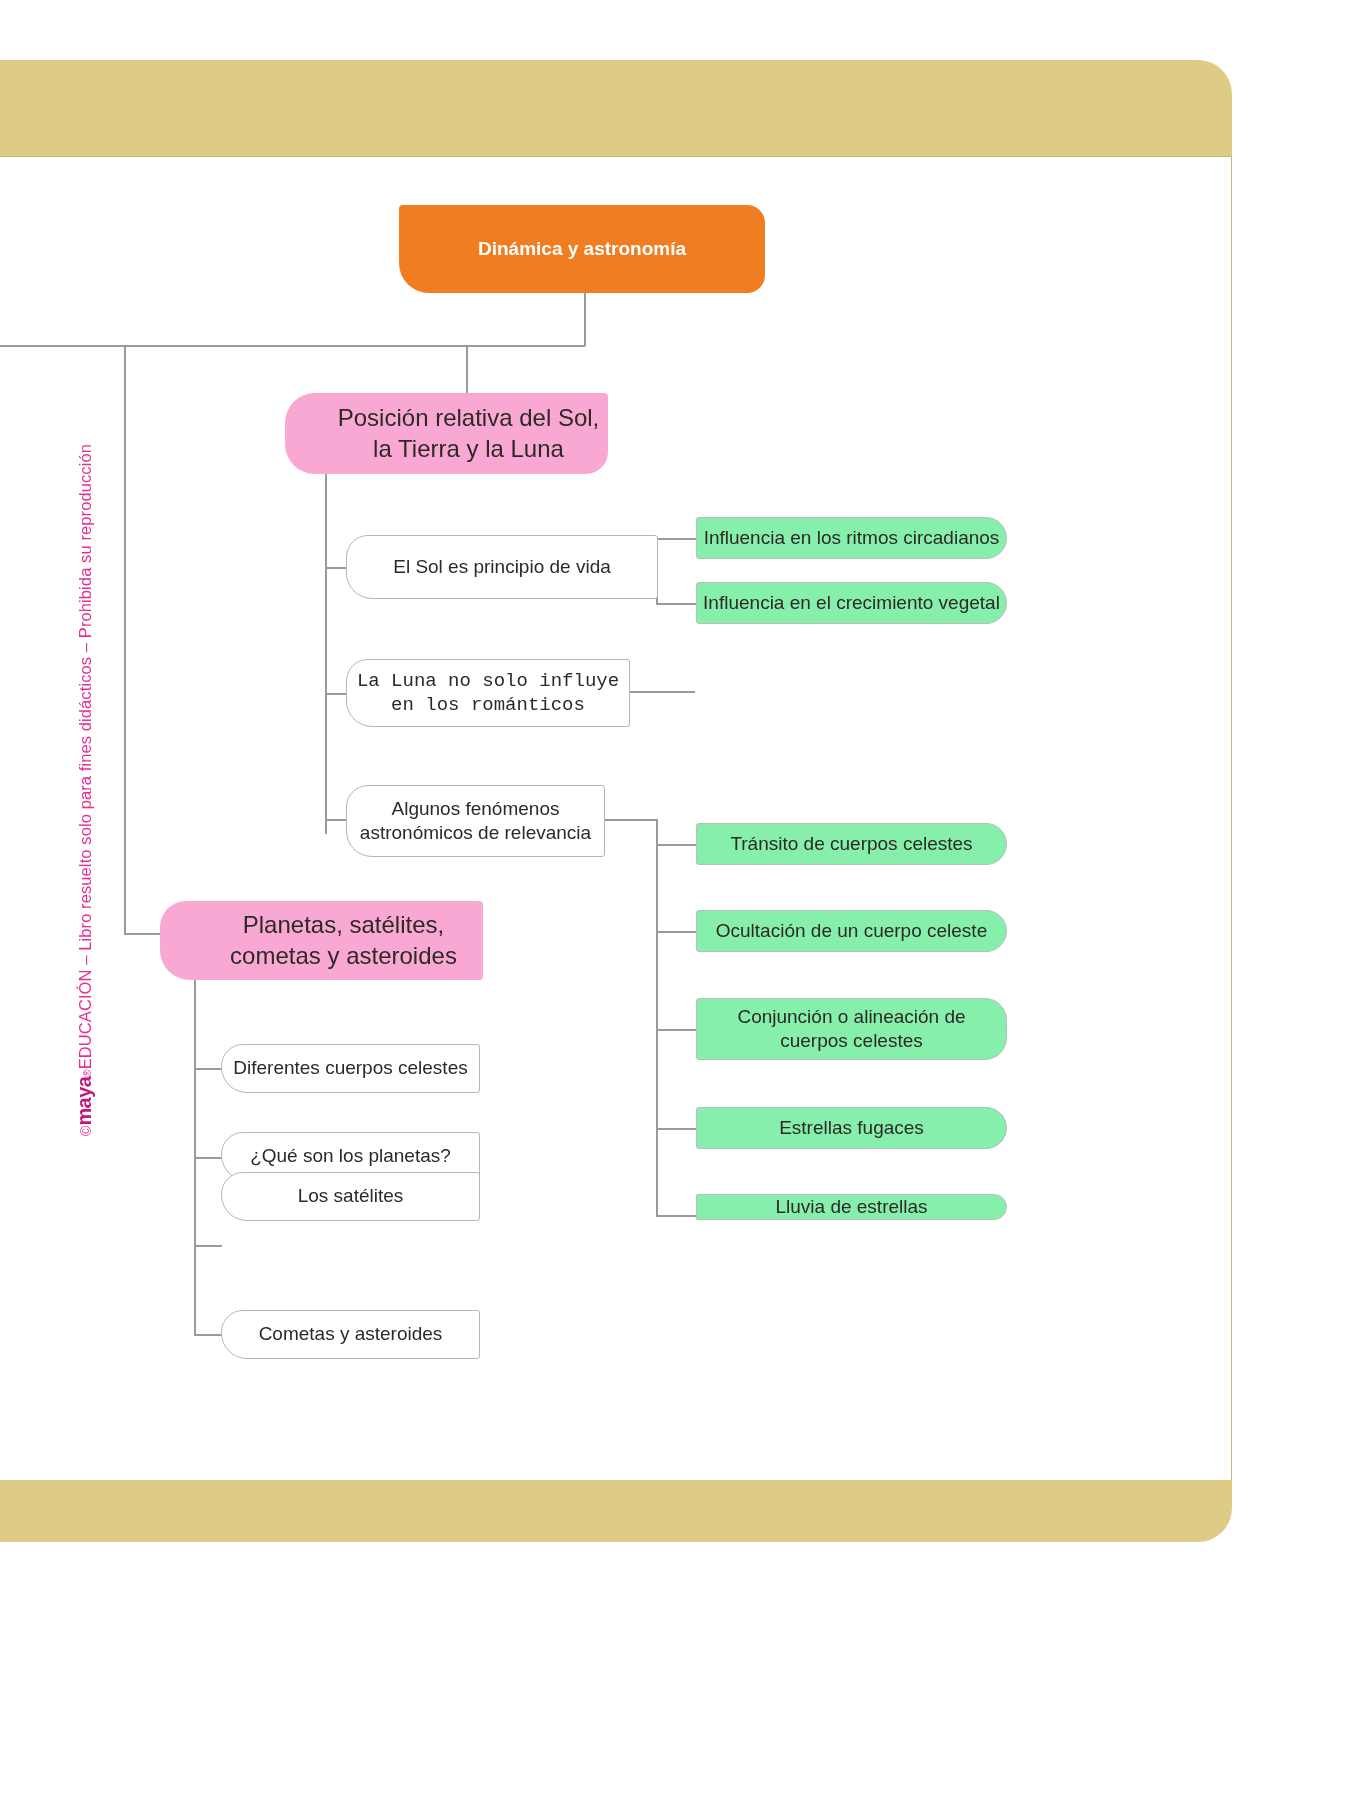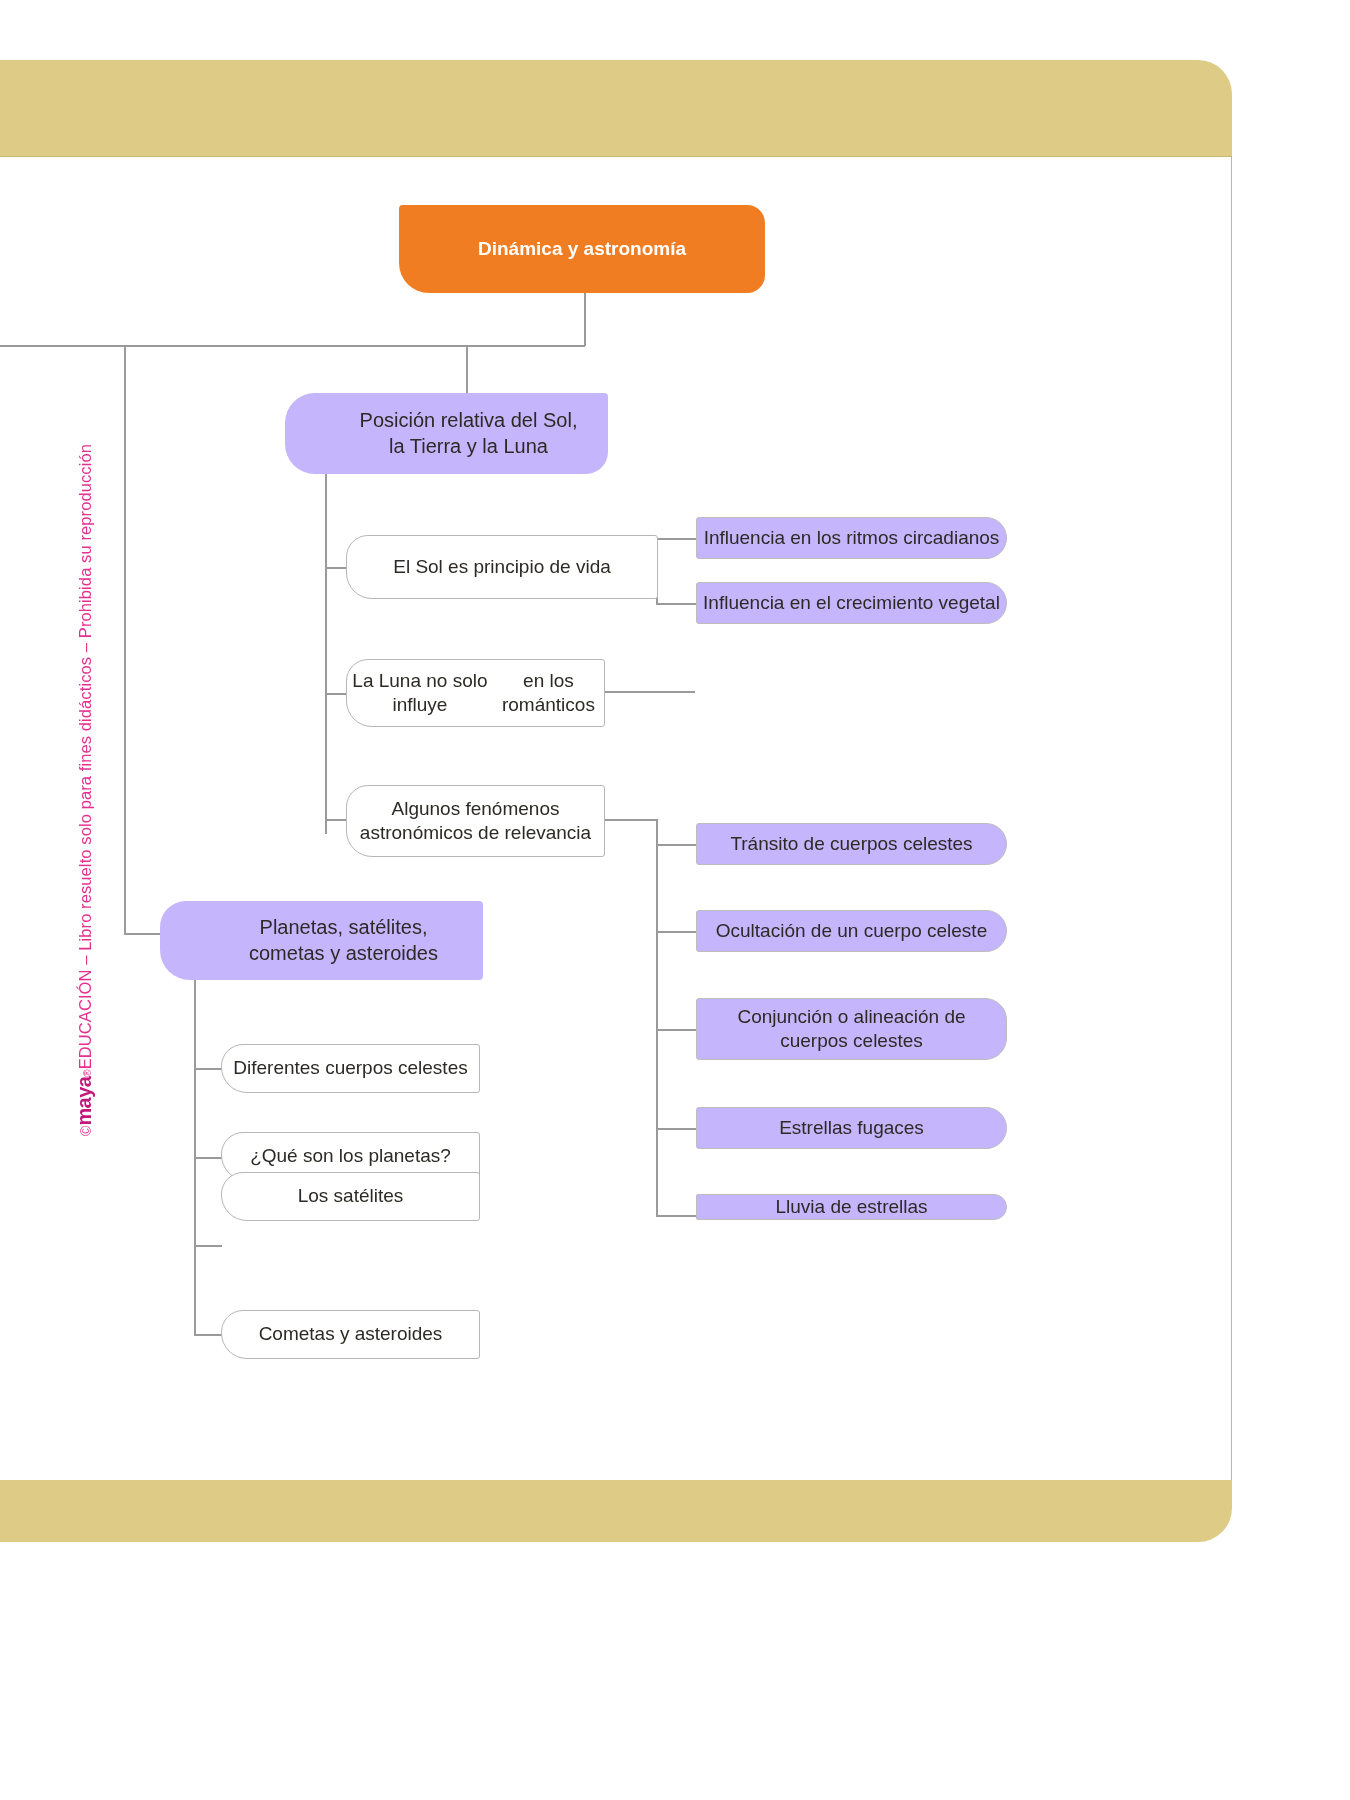--- a/index.html
+++ b/index.html
@@ -120,23 +120,23 @@
     font-weight: 700;
     font-size: 19px;
     border-top-left-radius: 4px;
     border-top-right-radius: 18px;
     border-bottom-right-radius: 18px;
     border-bottom-left-radius: 30px;
     font-family: "Liberation Sans", sans-serif;
   }
   
   .node-peach {
-    background: #c4b5fd;
+    background: #f9a8d4;
     color: #2d2a26;
-    font-size: 20px;
+    font-size: 24px;
     border-top-left-radius: 30px;
     border-top-right-radius: 4px;
     border-bottom-right-radius: 22px;
     border-bottom-left-radius: 30px;
     font-family: "Liberation Sans", sans-serif;
     padding-left: 44px;
   }
   .node-peach.variant-b {
     border-top-left-radius: 26px;
     border-top-right-radius: 4px;
@@ -150,21 +150,21 @@
     color: #2d2a26;
     font-size: 19px;
     border-top-left-radius: 22px;
     border-top-right-radius: 3px;
     border-bottom-right-radius: 3px;
     border-bottom-left-radius: 26px;
     font-family: "Liberation Sans", sans-serif;
   }
   
   .node-gray {
-    background: #c4b5fd;
+    background: #86efac;
     border: 1.4px solid #bdbdbd;
     color: #2d2a26;
     font-size: 19px;
     border-top-left-radius: 3px;
     border-top-right-radius: 22px;
     border-bottom-right-radius: 22px;
     border-bottom-left-radius: 3px;
     font-family: "Liberation Sans", sans-serif;
   }
 
@@ -238,21 +238,21 @@
 
   <div class="node node-peach" style="left:285px; top:393px; width:323px; height:81px; flex-direction:column;">
     <span>Posición relativa del Sol,</span>
     <span>la Tierra y la Luna</span>
   </div>
 
   <div class="node node-white" style="left:346px; top:535px; width:312px; height:64px;">
     <span>El Sol es principio de vida</span>
   </div>
 
-  <div class="node node-white" style="left:346px; top:659px; width:259px; height:68px; flex-direction:row;">
+  <div class="node node-white" style="left:346px; top:659px; width:284px; height:68px; flex-direction:column;font-family:Liberation Mono, monospace;">
     <span>La Luna no solo influye</span>
     <span>en los románticos</span>
   </div>
 
   <div class="node node-white" style="left:346px; top:785px; width:259px; height:72px; flex-direction:column;">
     <span>Algunos fenómenos</span>
     <span>astronómicos de relevancia</span>
   </div>
 
   <div class="node node-gray" style="left:696px; top:517px; width:311px; height:42px;">

